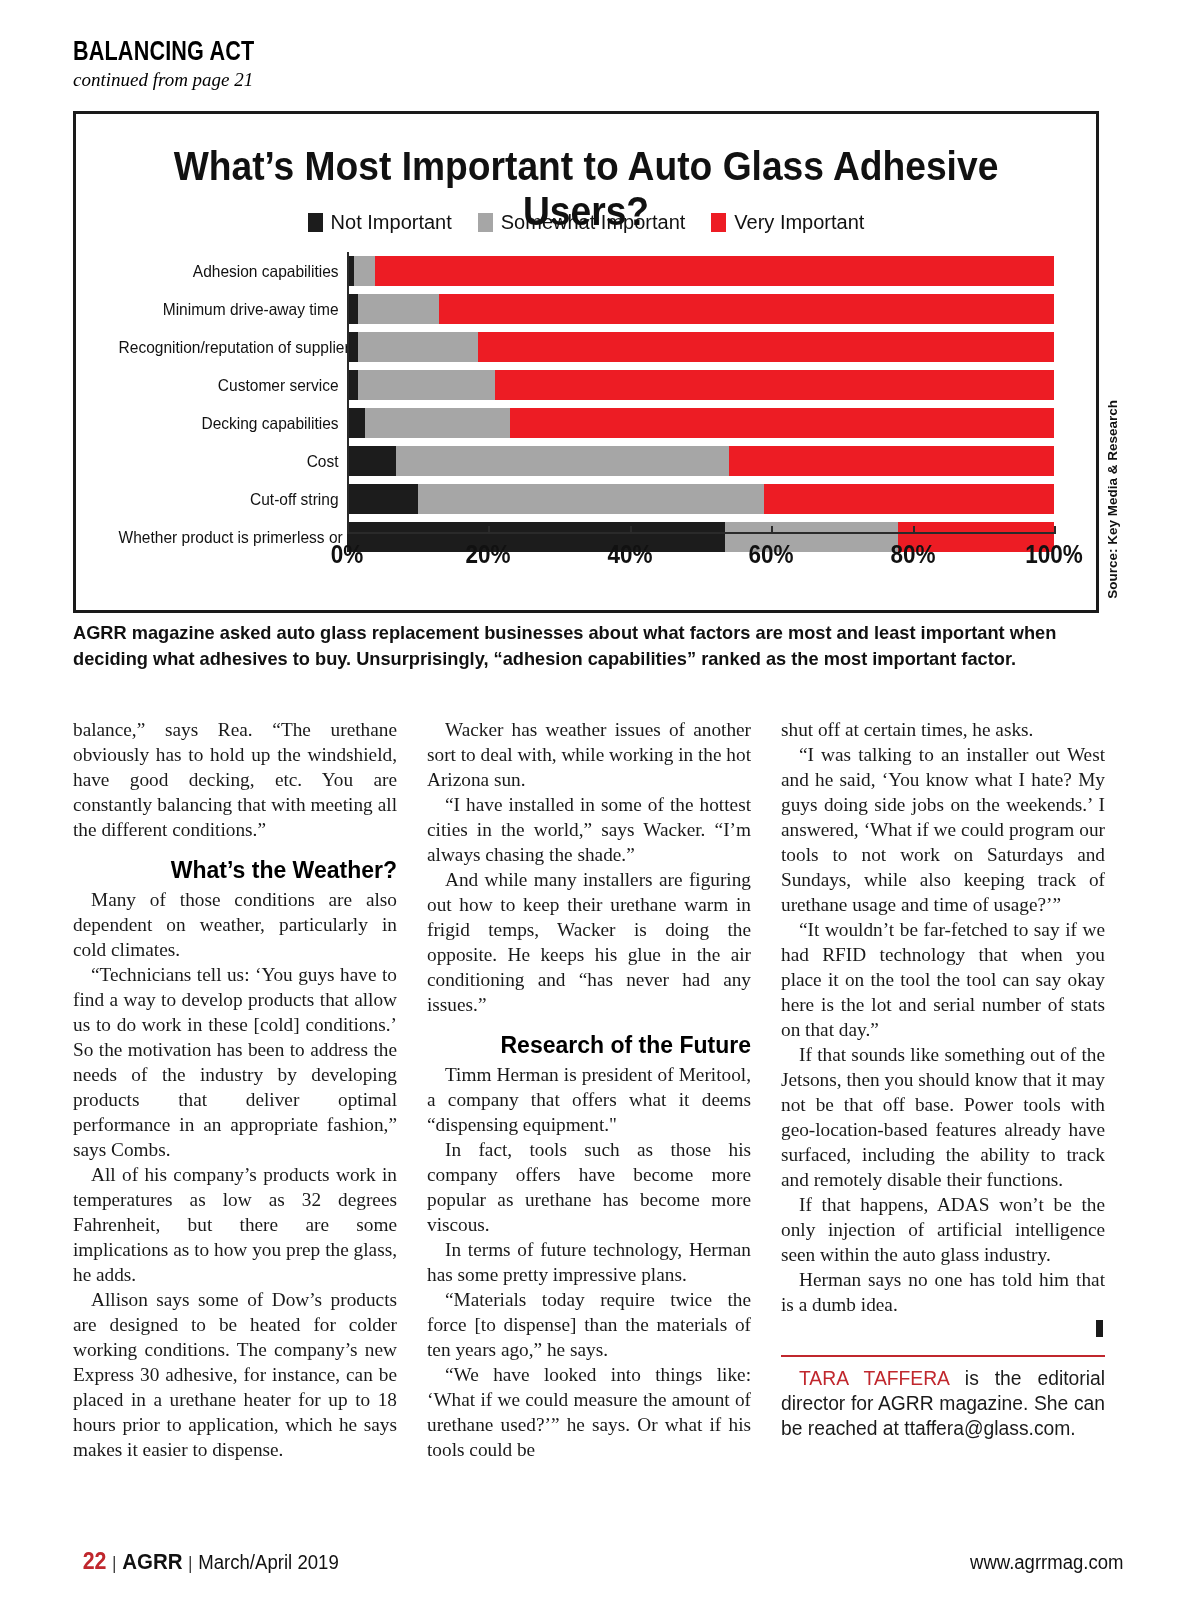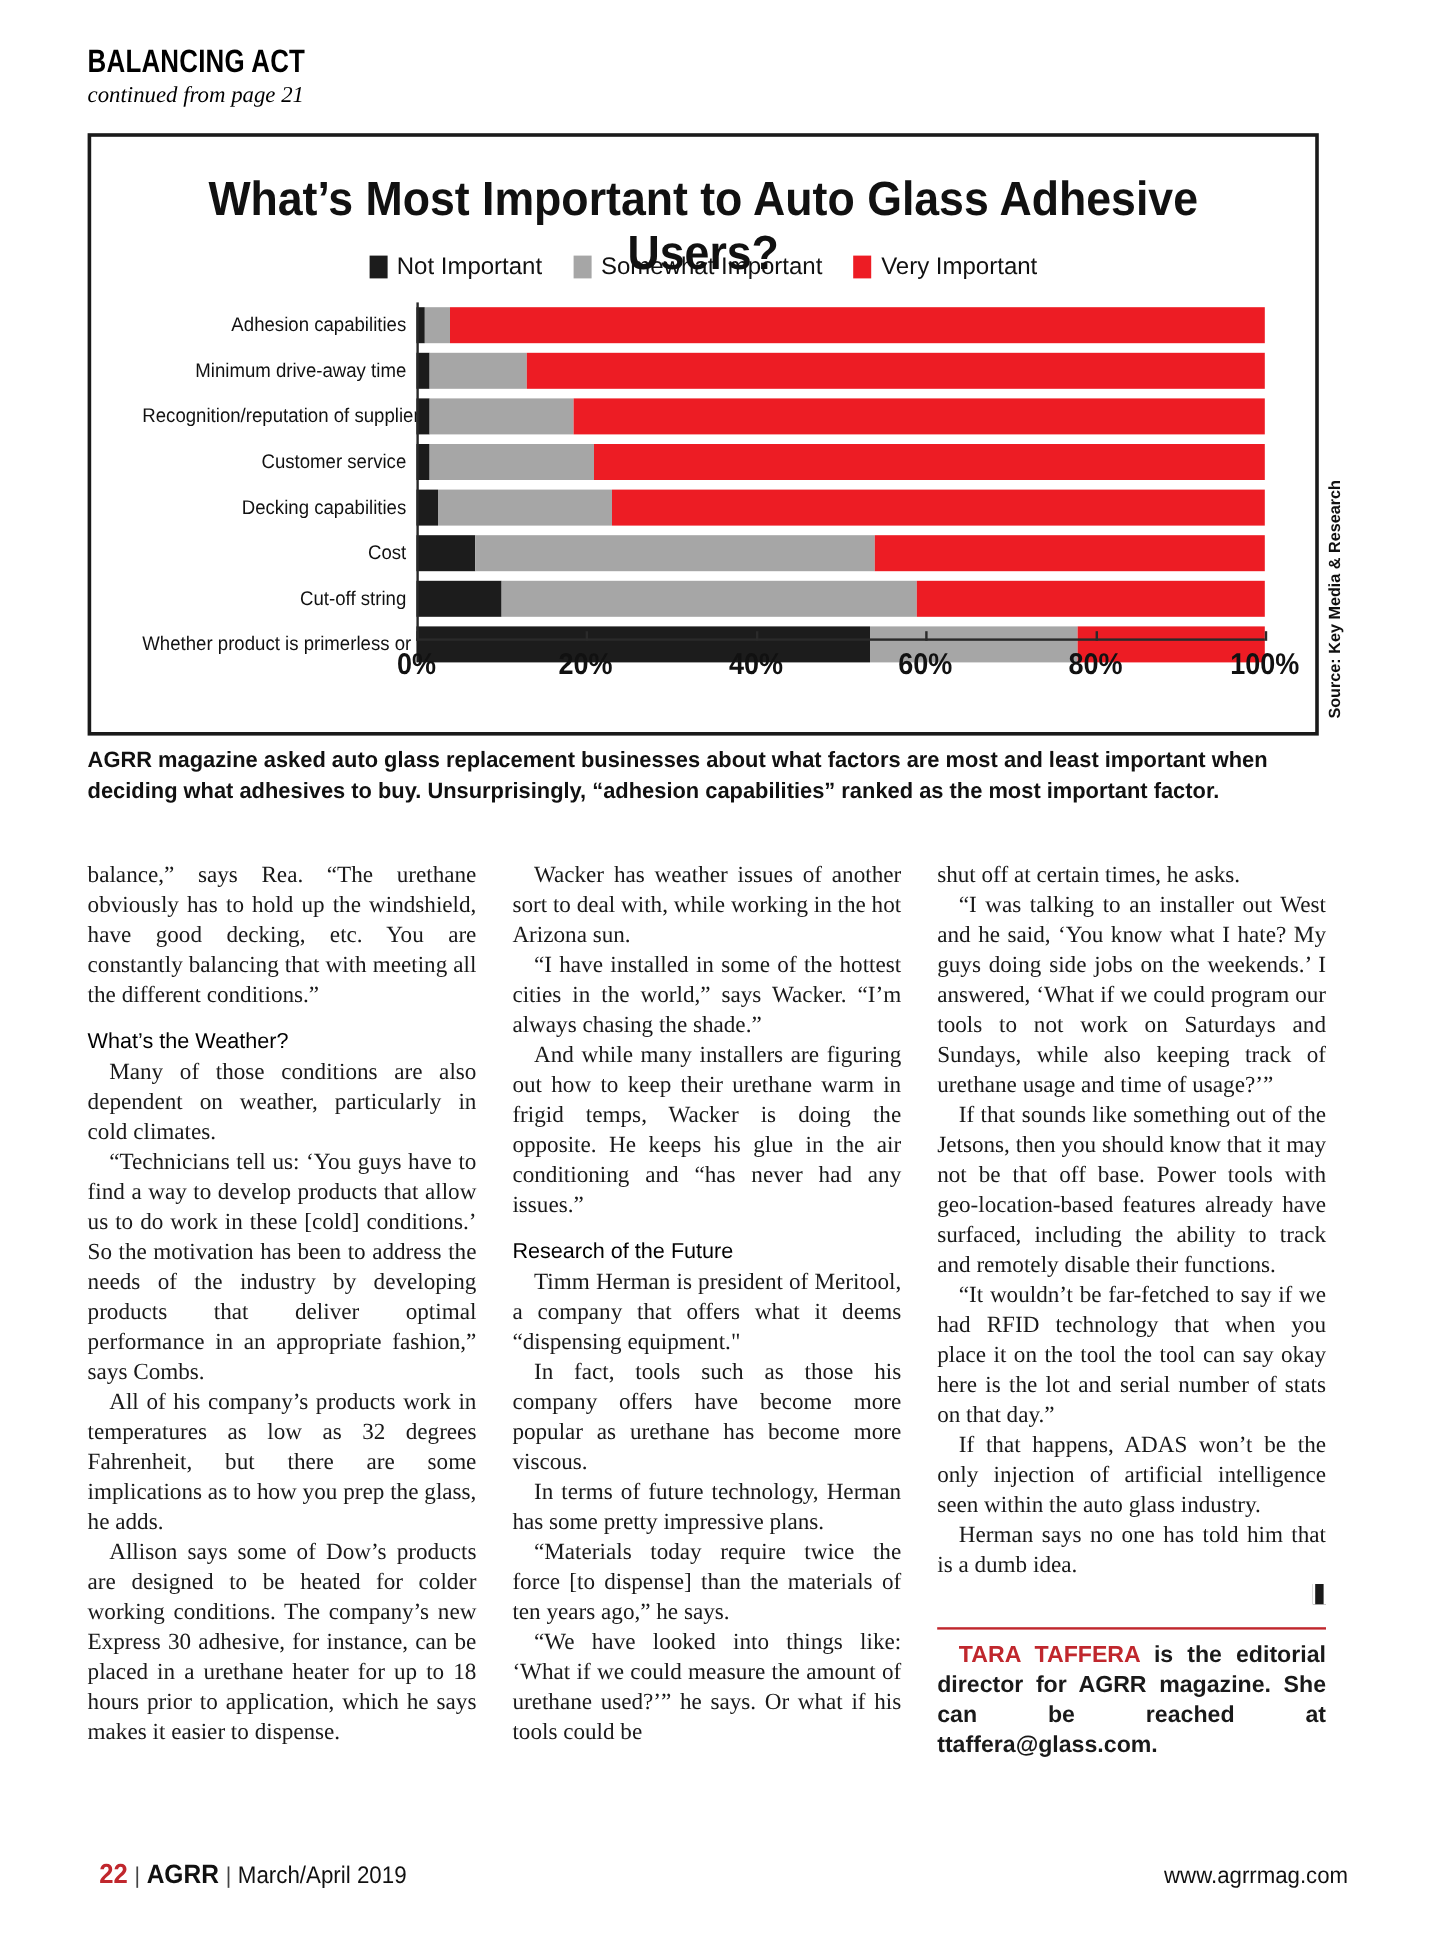--- a/index.html
+++ b/index.html
@@ -214,26 +214,26 @@
     font-size: 19.3px;
     line-height: 1.295;
     text-align: justify;
     text-indent: 18px;
     hyphens: manual;
     color: #1a1a1a;
   }
   .col p.noindent { text-indent: 0; }
   .subhead {
     font-family: "Liberation Sans", sans-serif;
-    font-weight: normal;
-    font-size: 18px;
+    font-weight: bold;
+    font-size: 23px;
     margin: 14px 0 4px 0;
     color: #000000;
     text-indent: 0;
-    text-align: left;
+    text-align: right;
   }
   .endmark {
     display: inline-block;
     width: 7px;
     height: 17px;
     background: #1a1a1a;
     vertical-align: -2px;
     margin-left: 4px;
     border-left: 2px solid #ffffff;
     border-right: 2px solid #ffffff;
@@ -241,21 +241,21 @@
   }
   .endmark-wrap { text-align: right; margin-top: 2px; }
 
   .byline-rule {
     border: 0;
     border-top: 2px solid #c0272d;
     margin: 16px 0 10px 0;
   }
   .byline {
     font-family: "Liberation Sans", sans-serif;
-    font-weight: bold;
+    font-weight: normal;
     font-size: 17.5px;
     line-height: 1.34;
     text-align: justify;
     text-indent: 0;
     color: #111111;
   }
   .byline .name { color: #c0272d; }
 
   
   .footer {
@@ -410,22 +410,22 @@
       <div class="subhead">Research of the Future</div>
       <p>Timm Herman is president of Meritool, a company that offers what it deems “dispensing equipment."</p>
       <p>In fact, tools such as those his company offers have become more popular as urethane has become more viscous.</p>
       <p>In terms of future technology, Herman has some pretty impressive plans.</p>
       <p>“Materials today require twice the force [to dispense] than the materials of ten years ago,” he says.</p>
       <p>“We have looked into things like: ‘What if we could measure the amount of urethane used?’” he says. Or what if his tools could be</p>
     </div>
   <div class="col" id="col-2">
       <p class="noindent">shut off at certain times, he asks.</p>
       <p>“I was talking to an installer out West and he said, ‘You know what I hate? My guys doing side jobs on the weekends.’ I answered, ‘What if we could program our tools to not work on Saturdays and Sundays, while also keeping track of urethane usage and time of usage?’”</p>
+      <p>“It wouldn’t be far-fetched to say if we had RFID technology that when you place it on the tool the tool can say okay here is the lot and serial number of stats on that day.”</p>
       <p>If that sounds like something out of the Jetsons, then you should know that it may not be that off base. Power tools with geo-location-based features already have surfaced, including the ability to track and remotely disable their functions.</p>
-      <p>“It wouldn’t be far-fetched to say if we had RFID technology that when you place it on the tool the tool can say okay here is the lot and serial number of stats on that day.”</p>
       <p>If that happens, ADAS won’t be the only injection of artificial intelligence seen within the auto glass industry.</p>
       <p>Herman says no one has told him that is a dumb idea.</p>
       <div class="endmark-wrap"><span class="endmark"></span></div>
       <hr class="byline-rule">
       <p class="byline"><span class="name">TARA TAFFERA</span> is the editorial director for AGRR magazine. She can be reached at ttaffera@glass.com.</p>
     </div>
 </div>
 
 <div class="footer">
   <div class="footer-left">

